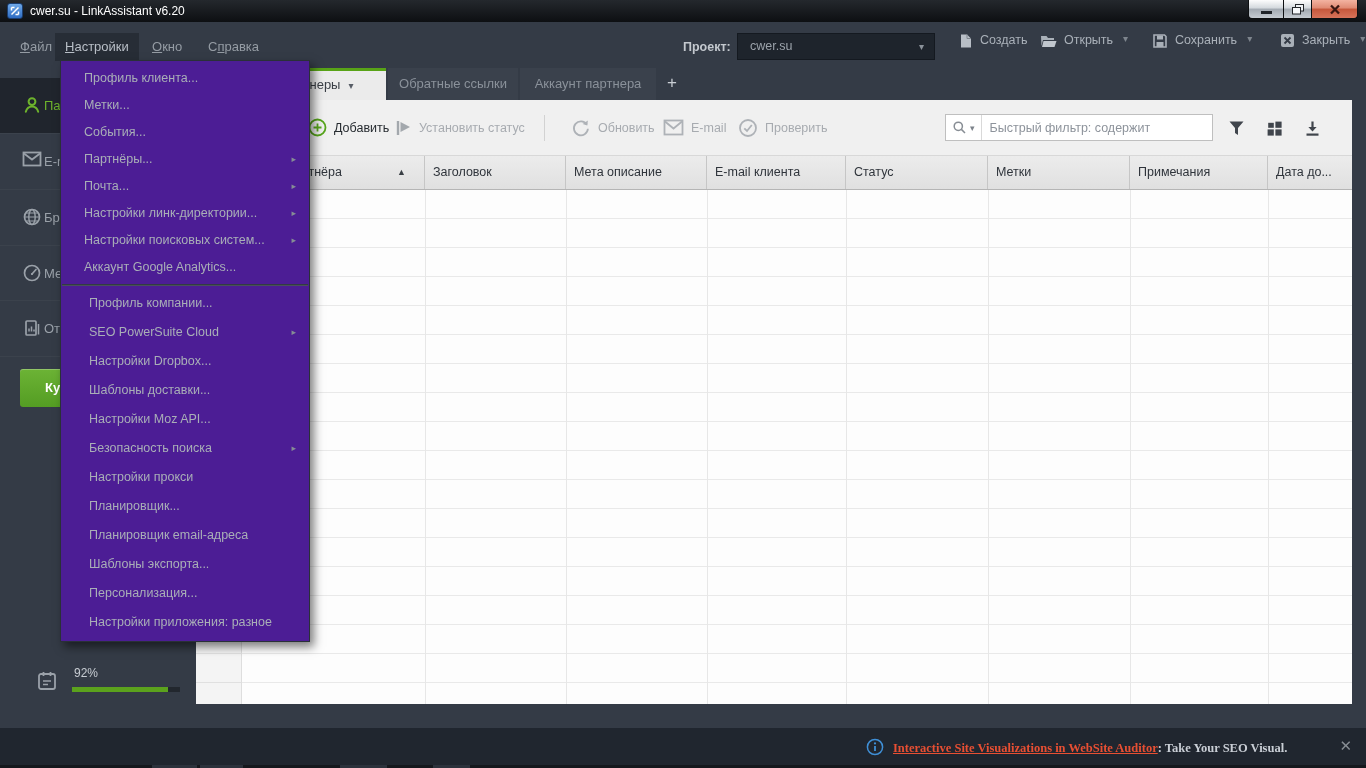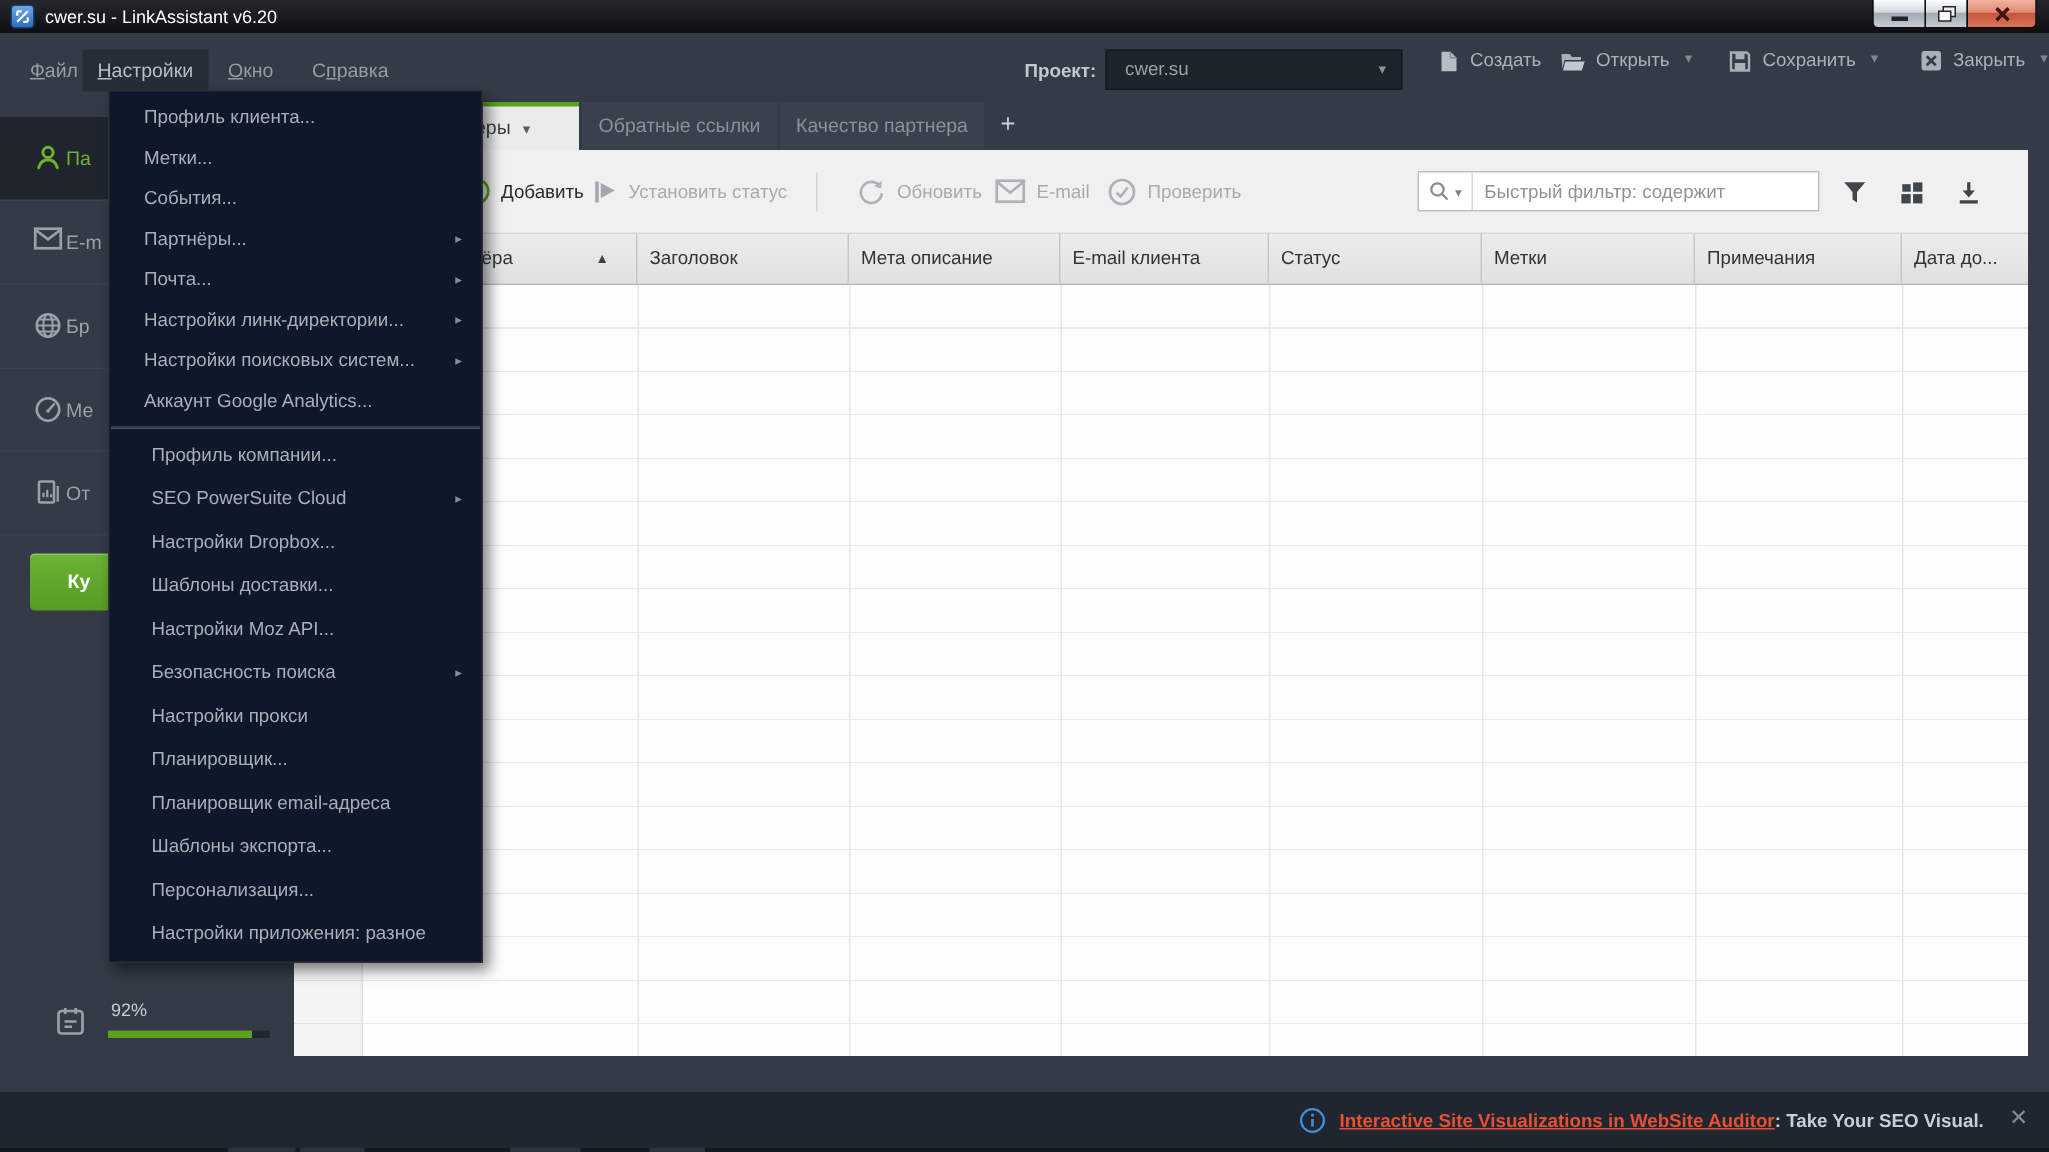--- a/index.html
+++ b/index.html
@@ -102,30 +102,30 @@
   .buybtn { position:absolute; left:20px; top:301px; width:156px; height:38px; border-radius:3px;
     background:linear-gradient(#6cb335,#549d23); box-shadow:inset 0 1px 0 rgba(255,255,255,.25);
     color:#fff; font-size:13px; font-weight:bold; line-height:38px; padding-left:25px; }
   .prog-icon { position:absolute; left:36px; top:602px; color:#9aa1a9; }
   .prog-label { position:absolute; left:74px; top:598px; font-size:12px; color:#c8cdd3; }
   .prog-track { position:absolute; left:72px; top:619px; width:108px; height:5px; background:#22272e; }
   .prog-fill { width:96px; height:5px; background:#5ba21d; }
 
   
   .notifbar { position:absolute; left:0; top:728px; width:1366px; height:37px; background:#20262f; }
-  .notif-inner { position:absolute; left:866px; top:0; height:37px; display:flex; align-items:center; gap:9px; }
+  .notif-inner { position:absolute; left:866px; top:0; height:37px; display:flex; align-items:center; gap:9px;font-family:Liberation Serif, serif; }
   .notif-link { color:#e84f33; text-decoration:underline; font-weight:bold; font-size:12.5px; }
   .notif-rest { color:#c9ced5; font-weight:bold; font-size:12.5px; }
   .notif-close { position:absolute; right:14px; top:0; height:37px; line-height:36px;
     color:#878d94; font-size:15px; }
   .tasksliver { position:absolute; left:0; top:765px; width:1366px; height:3px; background:#15181d; }
   .tseg { position:absolute; top:0; height:3px; background:#2c323c; }
 
   
-  .settings-menu { position:absolute; left:72px; top:60px; width:250px; background:#0f172a;
+  .settings-menu { position:absolute; left:60px; top:60px; width:250px; background:#4c1d95;
     border:1px solid #2a3038; box-shadow:4px 5px 9px rgba(0,0,0,0.5); padding:4px 0; z-index:50; }
   .smi { height:27px; line-height:27px; padding-left:23px; font-size:12.5px; color:#a9afb7;
     position:relative; white-space:nowrap; }
   .g2 .smi { height:29px; line-height:29px;padding-left:28px; }
   .smi .arr { position:absolute; right:13px; top:0; font-size:9px; color:#868d95; }
   .msep { margin:3px 1px; border-top:1px solid #333a43; border-bottom:1px solid #49505a; height:0; }
 </style>
 </head>
 <body>
 
@@ -207,21 +207,21 @@
     </svg>
   </span>
   <span>Закрыть</span>
   <span class="caret">▾</span>
 </div>
 
 <div class="tab active">
   <span>Партнеры</span><span class="caret">▾</span>
 </div>
 <div class="tab inactive t2">Обратные ссылки</div>
-<div class="tab inactive t3">Качество партнера</div>
+<div class="tab inactive t3">Аккаунт партнера</div>
 <div class="tab-add">+</div>
 
 <div class="content">
 
   <div class="toolbar">
     <div class="tbtn enabled" style="left:112px">
       <span>
         <svg width="19" height="19" viewBox="0 0 19 19">
           <circle cx="9.5" cy="9.5" r="8" fill="none" stroke="#57a51c" stroke-width="1.8"></circle>
           <path d="M9.5 5.5 v8 M5.5 9.5 h8" stroke="#57a51c" stroke-width="1.8"></path>

